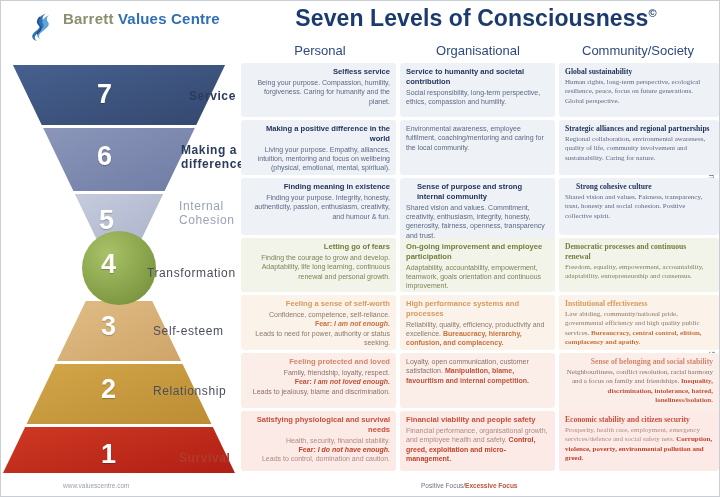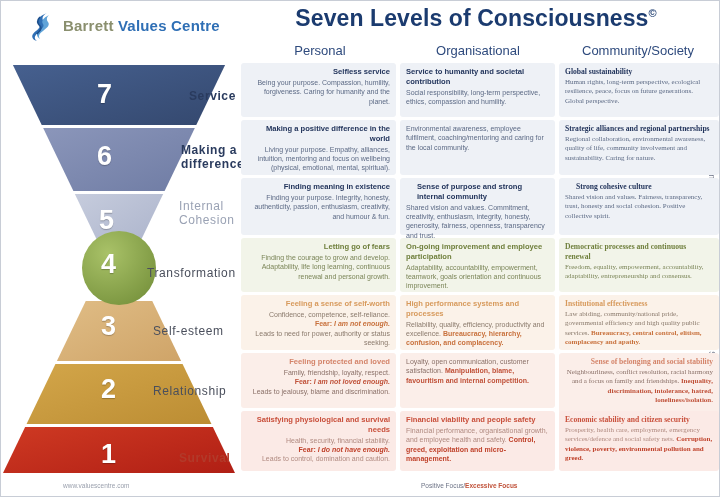--- a/index.html
+++ b/index.html
@@ -8,21 +8,21 @@
     background:#ffffff;
     font-family:"Liberation Sans", sans-serif;
     color:#2a3b5e;
     position:relative;
   }
   .page{position:absolute;inset:0;border:1px solid #c8cdd6;box-sizing:border-box;background:#fff;}
 
   
   .logo{position:absolute;left:26px;top:8px;width:200px;height:36px;}
   .logo-mark{position:absolute;left:0;top:2px;width:32px;height:32px;}
-  .logo-text{position:absolute;left:36px;top:8px;font-size:15px;font-weight:bold;letter-spacing:.2px;white-space:nowrap;}
+  .logo-text{position:absolute;left:36px;top:1px;font-size:15px;font-weight:bold;letter-spacing:.2px;white-space:nowrap;}
   .logo-text .b{color:#8a8f6e;}
   .logo-text .v{color:#2f6fb5;}
 
   .title{
     position:absolute;left:240px;top:4px;width:470px;text-align:center;
     font-size:23px;font-weight:bold;color:#1b3b6f;letter-spacing:.1px;
   }
   .title sup{font-size:11px;vertical-align:super;font-weight:bold;}
 
   .colheads{position:absolute;left:240px;top:42px;width:478px;height:18px;}
@@ -194,21 +194,21 @@
         <div class="cell c3 t-blue" style="height: 55px;">
           <span class="hd">Strategic alliances and regional partnerships</span>
           <span class="bd">Regional collaboration, environmental awareness, quality of life, community involvement and sustainability. Caring for nature.</span>
         </div>
       </div>
       <div class="row" style="top:115px;height:57px;">
         <div class="cell c1 t-blue2" style="height: 57px;">
           <span class="hd">Finding meaning in existence</span>
           <span class="bd">Finding your purpose. Integrity, honesty, authenticity, passion, enthusiasm, creativity, and humour &amp; fun.</span>
         </div>
-        <div class="cell c2 t-blue2" style="height: 57px;">
+        <div class="cell c2 t-blue2" style="height: 66px;">
           <span class="hd">Sense of purpose and strong internal community</span>
           <span class="bd">Shared vision and values. Commitment, creativity, enthusiasm, integrity, honesty, generosity, fairness, openness, transparency and trust.</span>
         </div>
         <div class="cell c3 t-blue2" style="height: 57px;">
           <span class="hd">Strong cohesive culture</span>
           <span class="bd">Shared vision and values. Fairness, transparency, trust, honesty and social cohesion. Positive collective spirit.</span>
         </div>
       </div>
       <div class="row" style="top:175px;height:54px;">
         <div class="cell c1 t-green" style="height: 54px;">

